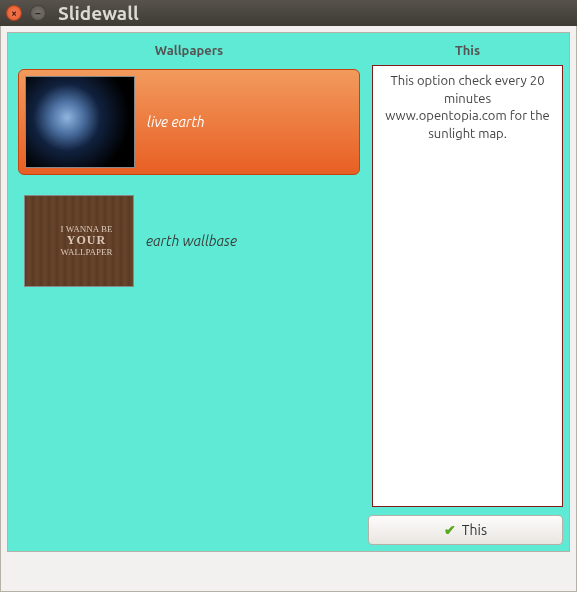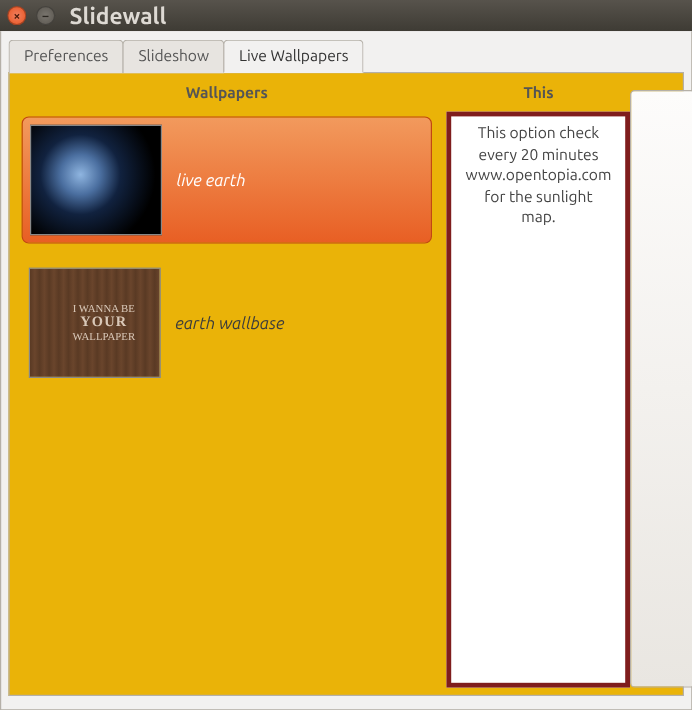--- a/index.html
+++ b/index.html
@@ -59,25 +59,25 @@
     top:1px;
   }
   .tab.active {
     background:#f2f1f0;
     color:#333;
     z-index:2;
     border-bottom:1px solid #f2f1f0;
   }
   .tabpanel {
     border:1px solid #b5b0a8;
-    background:#eab308;
+    background:#5eead4;
     height:520px;
     padding:6px;
     display:flex;
-    flex-direction:row;
+    flex-direction:column;
   }
 
   .columns { display:flex; gap:8px; flex:1; min-height:0; }
   .col-left { flex:0 0 350px; display:flex; flex-direction:column; }
   .col-right { flex:1; display:flex; flex-direction:column; }
 
   .col-header { text-align:center; font-weight:bold; color:#555; padding:4px 0 8px; }
 
   .list {
     flex:1;
@@ -129,21 +129,21 @@
     text-align:center;
     line-height:1.1;
     font-family: Georgia, serif;
   }
   .thumb.wood .big { font-weight:bold; font-size:12px; letter-spacing:1px; display:block;font-family:Liberation Serif, serif; }
 
   .item-label { font-size:14px;font-style:italic; }
 
   .info-box {
     background:#fff;
-    border:4px solid #7f1d1d;
+    border:1px solid #7f1d1d;
     flex:1;
     padding:6px 12px;
     text-align:center;
     color:#444;
     font-size:13px;
     line-height:1.35;
     overflow:auto;
     min-height:0;
   }
 
@@ -167,25 +167,20 @@
 <body>
 
 <div class="titlebar">
   <div class="tb-btn tb-close">×</div>
   <div class="tb-btn tb-min">–</div>
   <div class="tb-title">Slidewall</div>
 </div>
 
 <div class="window-body">
 
-  <div class="tabs">
-    <div class="tab"><span>Preferences</span></div>
-    <div class="tab"><span>Slideshow</span></div>
-    <div class="tab active"><span>Live Wallpapers</span></div>
-  </div>
 
   <div class="tabpanel">
 
     <div class="columns">
 
       <div class="col-left">
         <div class="col-header">Wallpapers</div>
         <div class="list">
 
           <div class="item selected">

